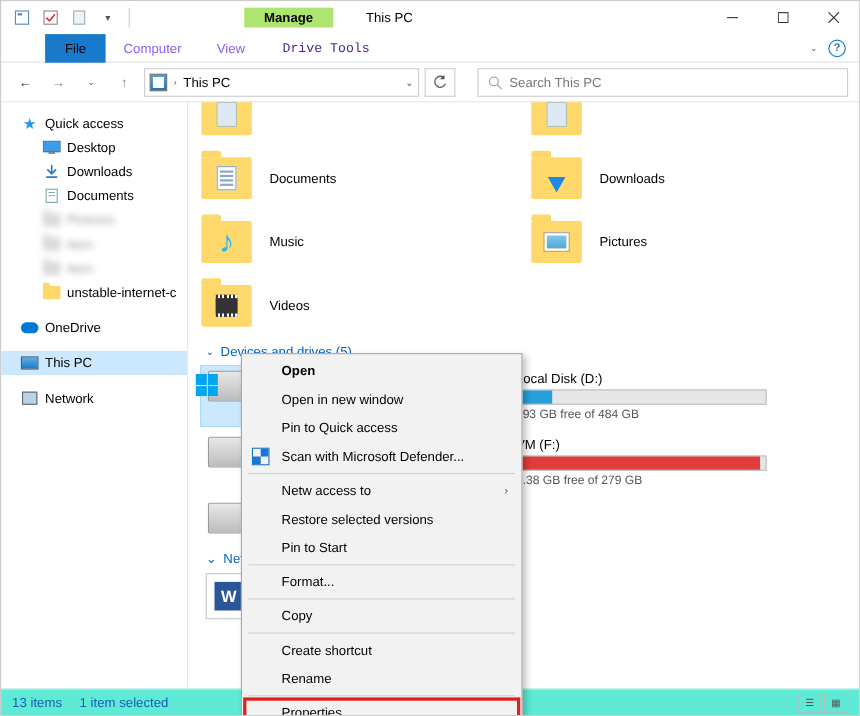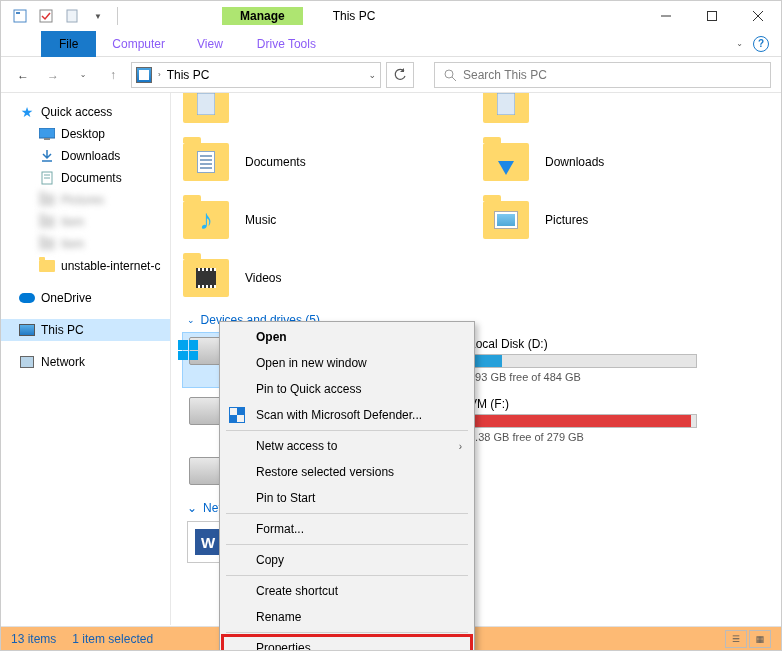--- a/index.html
+++ b/index.html
@@ -13,21 +13,21 @@
 .tab-manage { margin-left: 100px; text-align:center; }
 .tab-manage .hdr { background:#aee571; padding:2px 18px;font-weight:bold;}
 .title-text { margin-left: 30px; font-size:12px; }
 .win-controls { margin-left:auto; display:flex; }
 .win-btn { width:46px; height:30px; display:flex; align-items:center; justify-content:center; }
 
 
 .ribbon { height:26px; display:flex; align-items:center; border-bottom:1px solid #e0e0e0; }
 .file-tab { background:#1979ca; color:#000000; padding:4px 18px; height:26px; display:flex; align-items:center;margin-left:40px;}
 .ribbon-tab { padding:4px 16px; color:#8b5cf6; }
-.drive-tools { padding:4px 14px; color:#8b5cf6; margin-left:4px;}
+.drive-tools { padding:4px 14px; color:#4c1d95; margin-left:4px;font-family:Liberation Mono, monospace;}
 .ribbon-right { margin-left:auto; display:flex; align-items:center; padding-right:12px; gap:10px;}
 .help-circle { width:16px; height:16px; border-radius:50%; border:1.5px solid #1979ca; color:#1979ca; display:flex; align-items:center; justify-content:center; font-size:10px; font-weight:bold;}
 
 
 .navbar { height:36px; display:flex; align-items:center; padding:4px 10px; gap:6px; border-bottom:1px solid #e5e5e5;}
 .nav-arrow { width:24px; height:24px; display:flex; align-items:center; justify-content:center; color:#888;}
 .nav-arrow.enabled{color:#333;}
 .addressbar { flex:0 0 250px; height:26px; border:1px solid #ccc; display:flex; align-items:center; padding:0 4px; gap:6px;}
 .addr-icon { width:16px; height:16px; background:linear-gradient(#4aa3e0,#1976c5); border:1px solid #666; position:relative;}
 .addr-icon::after{content:"";position:absolute;left:2px;top:2px;width:10px;height:10px;background:#fff;}
@@ -94,21 +94,21 @@
 .context-menu{ position:absolute; left:218px; top:320px; width:256px; background:#f2f2f2; border:1px solid #a8a8a8; box-shadow:3px 3px 6px rgba(0,0,0,0.25); z-index:100; padding:2px;}
 .cm-item{ padding:6px 10px 6px 34px; display:flex; align-items:center; position:relative;}
 .cm-sep{height:1px; background:#d0d0d0; margin:2px 4px;}
 .cm-icon{position:absolute; left:6px; width:18px; height:18px; display:flex; align-items:center; justify-content:center;}
 .cm-arrow{margin-left:auto; font-size:10px; color:#555;}
 .cm-highlight{ outline:3px solid #e02020; outline-offset:-2px;}
 .defender{width:16px;height:16px;border:1.5px solid #1976d2;display:grid;grid-template-columns:1fr 1fr;grid-template-rows:1fr 1fr;}
 .defender span:nth-child(2),.defender span:nth-child(3){background:#1976d2;}
 
 
-.statusbar{ position:absolute; bottom:0; left:0; right:0; height:24px; border-top:1px solid #e0e0e0; display:flex; align-items:center; padding:0 10px; gap:16px; color:#1560b3; background:#fdba74;}
+.statusbar{ position:absolute; bottom:0; left:0; right:0; height:24px; border-top:1px solid #e0e0e0; display:flex; align-items:center; padding:0 10px; gap:16px; color:#1560b3; background:#5eead4;}
 .view-toggles{margin-left:auto; display:flex; gap:2px;}
 .vt{width:22px;height:18px;border:1px solid #bbb;display:flex;align-items:center;justify-content:center;font-size:9px;color:#555;}
 
 .chev-sm{font-size:8px;color:#555;}
 </style>
 </head>
 <body>
 
 <div class="titlebar">
   <div class="qat">

